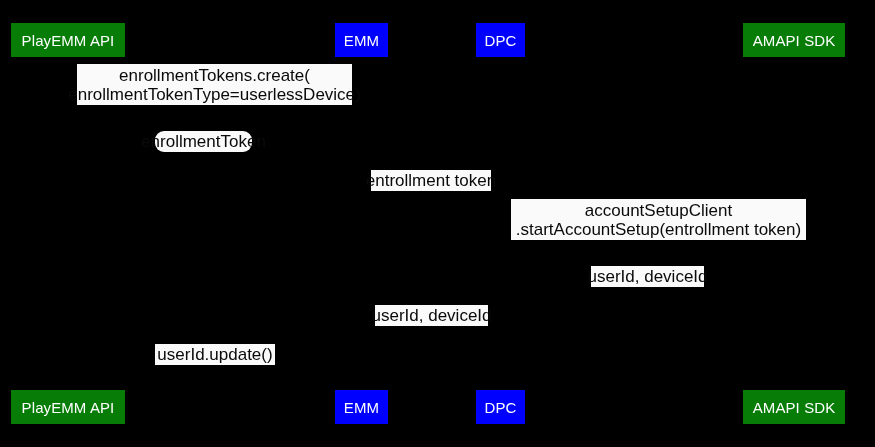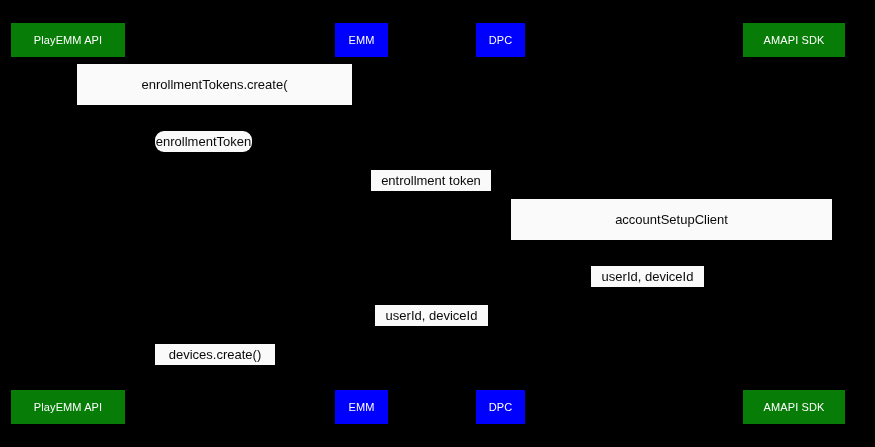--- a/index.html
+++ b/index.html
@@ -17,36 +17,36 @@
   }
 
   
   .participant {
     position: absolute;
     box-sizing: border-box;
     display: flex;
     align-items: center;
     justify-content: center;
     color: #ffffff;
-    font-size: 11px;
+    font-size: 15px;
     line-height: 1;
     letter-spacing: 0.1px;
     white-space: nowrap;
     user-select: none;
   }
   .participant.green { background: #077d07; }
   .participant.blue  { background: #0000ff; text-align: right; }
 
   
   .msg-label {
     position: absolute;
     box-sizing: border-box;
     background: #fafafa;
     color: #0a0a0a;
-    font-size: 13px;
+    font-size: 17px;
     line-height: 19px;
     text-align: center;
     white-space: pre;
     display: flex;
     flex-direction: column;
     align-items: center;
     justify-content: center;
     padding: 1px 2px;
   }
   .msg-label.single {
@@ -82,31 +82,31 @@
         <span>EMM</span>
       </div>
       <div class="participant blue" style="left: 476px; top: 390px; width: 49px; height: 34px;">
         <span>DPC</span>
       </div>
       <div class="participant green" style="left: 743px; top: 390px; width: 102px; height: 34px;">
         <span>AMAPI SDK</span>
       </div>
     </div>
   <div id="messages-layer">
-      <div class="msg-label" style="left: 77px; top: 64px; width: 275px; height: 41px;"><span class="line">enrollmentTokens.create(</span></div>
+      <div class="msg-label" style="left: 77px; top: 64px; width: 275px; height: 41px;"><span class="line">enrollmentTokens.create(</span><span class="line">enrollmentTokenType=userlessDevice)</span></div>
       <div class="msg-label single" style="left: 155px; top: 131px; width: 97px; height: 21px; border-radius: 9px;">
         <span class="line">enrollmentToken</span>
       </div>
       <div class="msg-label single" style="left: 371px; top: 170px; width: 120px; height: 21px;">
         <span class="line">entrollment token</span>
       </div>
-      <div class="msg-label" style="left: 511px; top: 199px; width: 321px; height: 41px;"><span class="line">accountSetupClient</span></div>
+      <div class="msg-label" style="left: 511px; top: 199px; width: 295px; height: 41px;"><span class="line">accountSetupClient</span><span class="line">.startAccountSetup(entrollment token)</span></div>
       <div class="msg-label single" style="left: 591px; top: 266px; width: 113px; height: 21px;">
         <span class="line">userId, deviceId</span>
       </div>
       <div class="msg-label single" style="left: 375px; top: 305px; width: 113px; height: 21px;">
         <span class="line">userId, deviceId</span>
       </div>
       <div class="msg-label single" style="left: 155px; top: 344px; width: 120px; height: 21px;">
-        <span class="line">devices.create()</span>
+        <span class="line">userId.update()</span>
       </div>
     </div>
 </div>
 
 </body></html>

